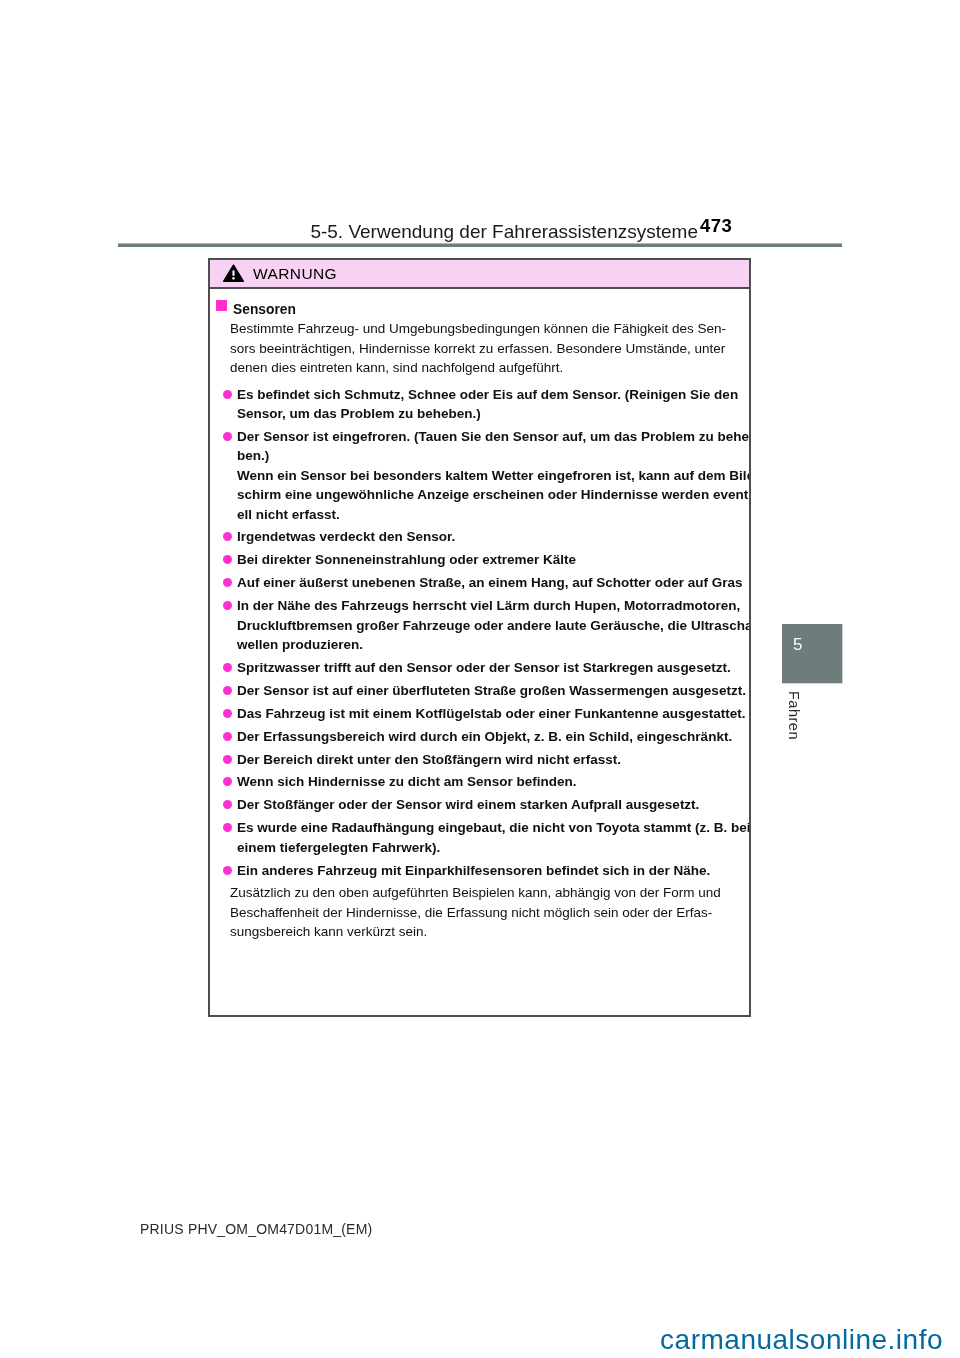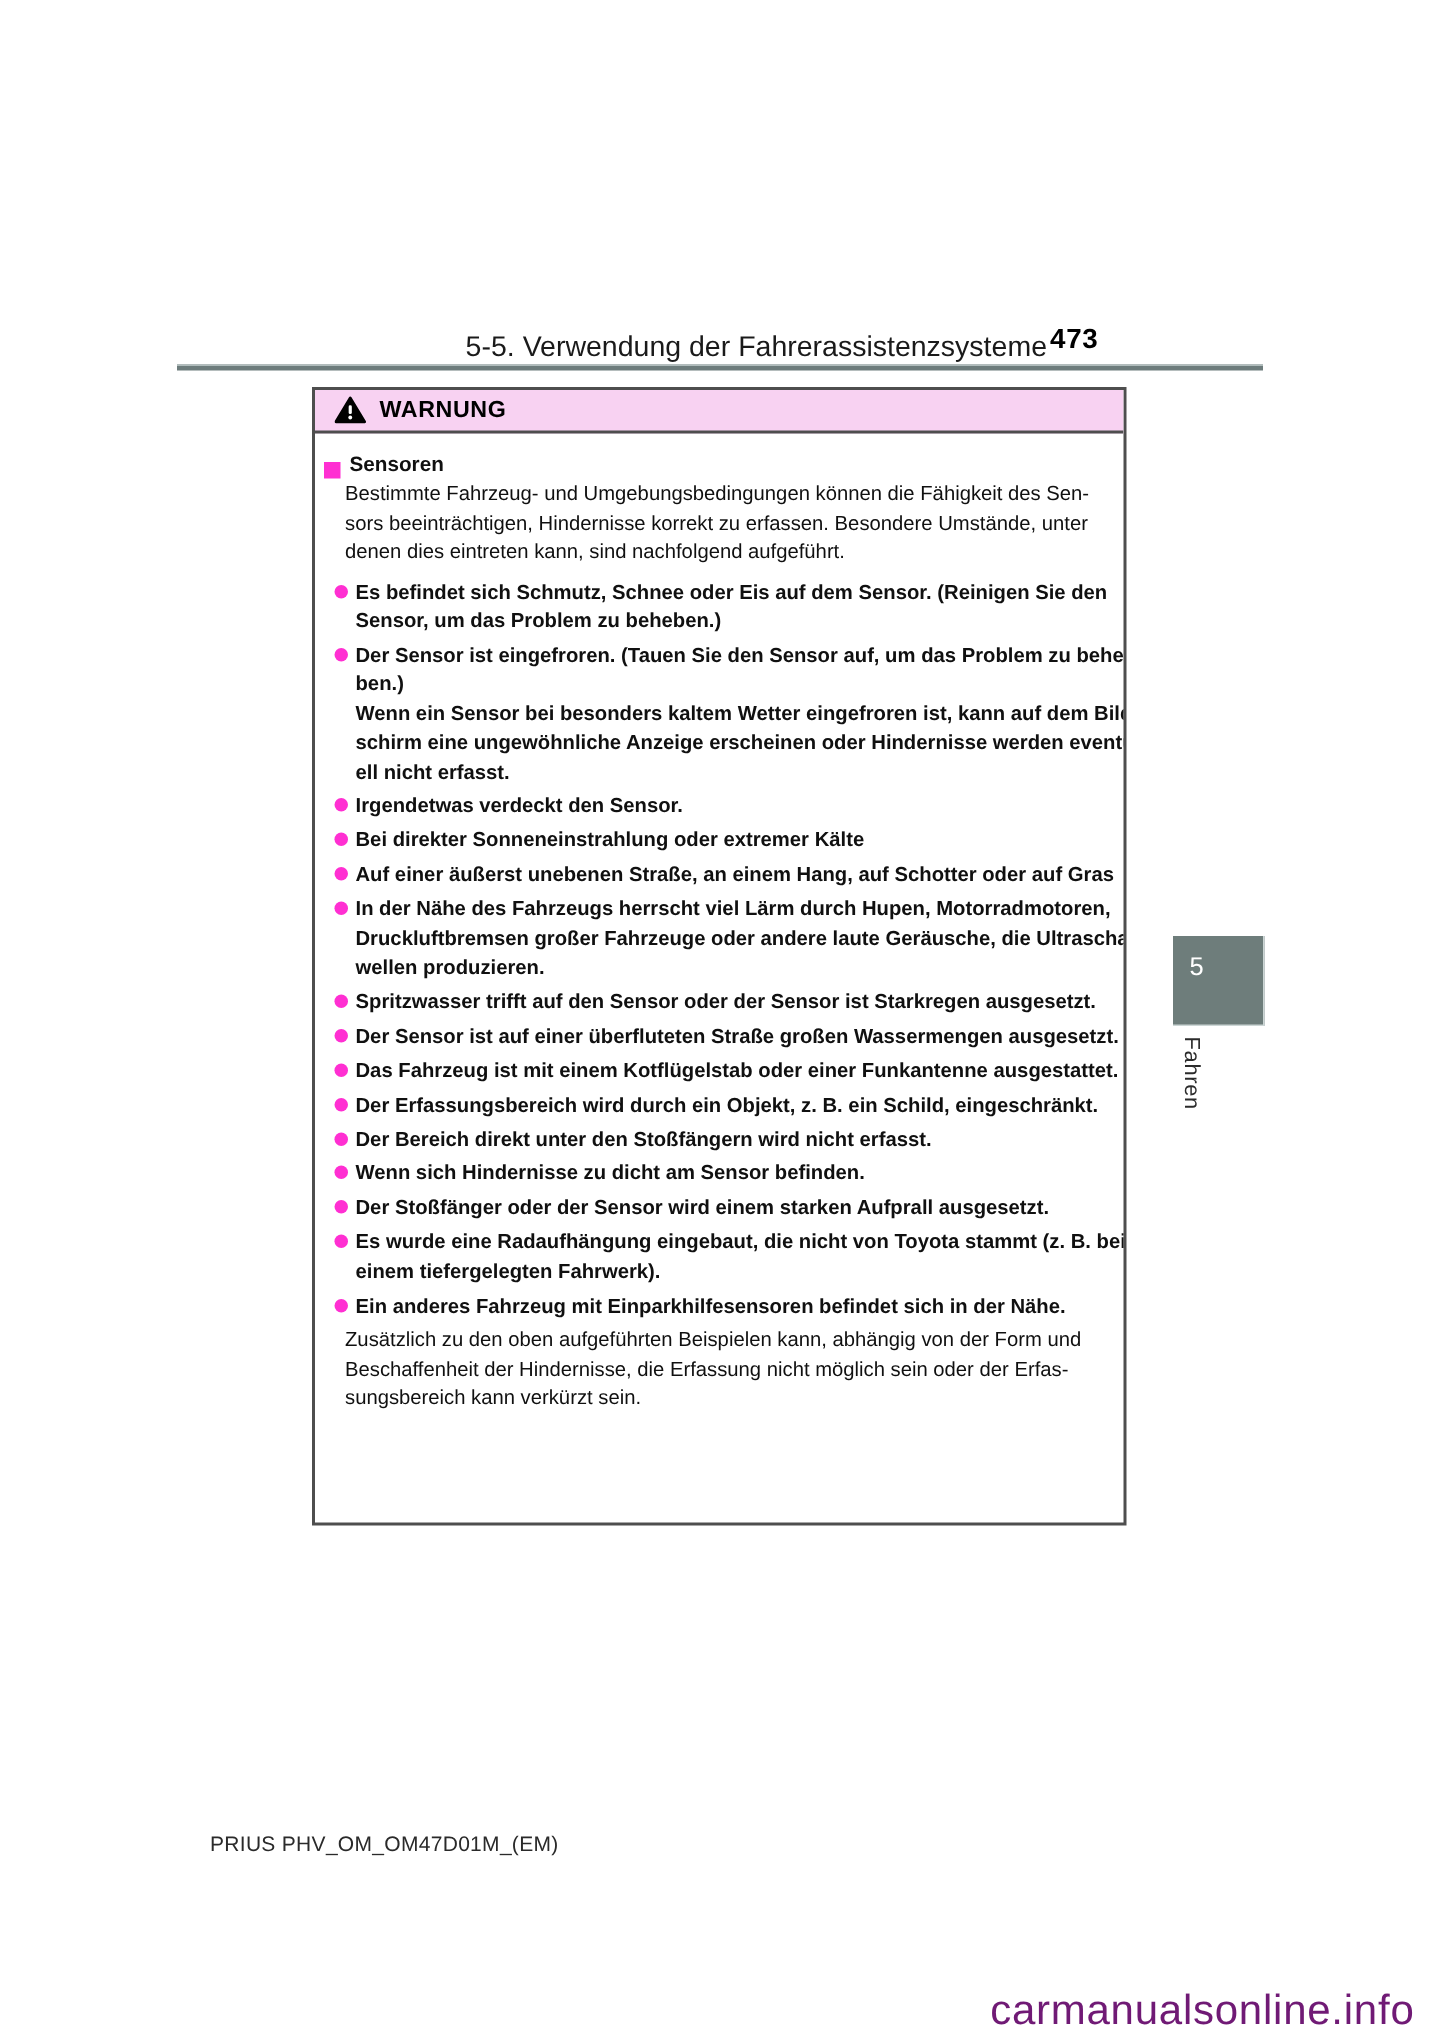--- a/index.html
+++ b/index.html
@@ -26,26 +26,26 @@
     position:absolute;left:208px;top:258px;width:543px;height:759px;
     border:2px solid #4e4e4e;box-sizing:border-box;background:#fff;
     overflow:hidden;
   }
   .whead{
     height:29px;background:#f8d2f2;border-bottom:2px solid #4e4e4e;
     display:flex;align-items:center;padding-left:13px;gap:9px;
     box-sizing:border-box;
   }
   .wtri{display:flex;align-items:center;}
-  .wtitle{font-size:15.5px;letter-spacing:.4px;color:#000;font-weight:bold;}
+  .wtitle{font-size:15.5px;letter-spacing:.4px;color:#000;}
   .wbody{
     padding:11px 8px 0 6px;font-size:13.5px;line-height:19.4px;color:#101010;
   }
   .w-heading{
-    display:flex;align-items:flex-end;gap:6px;
+    display:flex;align-items:flex-start;gap:6px;
     font-weight:bold;font-size:13.8px;line-height:19.4px;
   }
   .w-sq{width:11px;height:11px;background:#ff2fd2;flex:0 0 auto;}
   .w-para{margin:0 0 7px 0;padding-left:14px;white-space:pre;}
   .w-para.closing{margin:3px 0 0 0;}
   ul.w-list{list-style:none;margin:0;padding:0;font-weight:bold;}
   ul.w-list li{
     position:relative;padding-left:21px;margin-bottom:3.5px;white-space:pre;
   }
   .w-dot{
@@ -65,21 +65,21 @@
     position:absolute;left:786px;top:691px;
     writing-mode:vertical-rl;text-orientation:mixed;
     font-size:14.5px;color:#2b2b2b;letter-spacing:.5px;
   }
   
   .doc-code{
     position:absolute;left:140px;top:1221px;font-size:14px;color:#2a2a2a;
     letter-spacing:.2px;
   }
   .watermark{
-    position:absolute;right:17px;top:1324px;font-size:28px;color:#701a75;
+    position:absolute;right:17px;top:1324px;font-size:28px;color:#0369a1;
     letter-spacing:.5px;white-space:nowrap;
   }
 </style>
 </head>
 <body>
 
 <div class="hdr-title">5-5. Verwendung der Fahrerassistenzsysteme</div>
 <div class="hdr-num">473</div>
 <div class="hdr-rule"></div>
 

